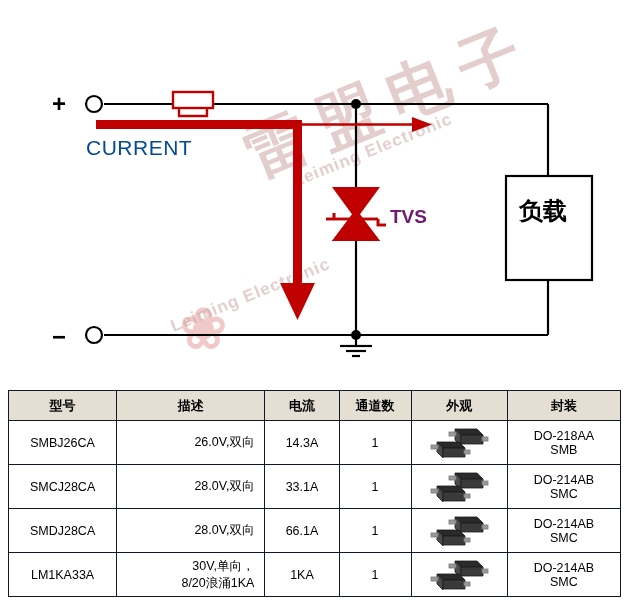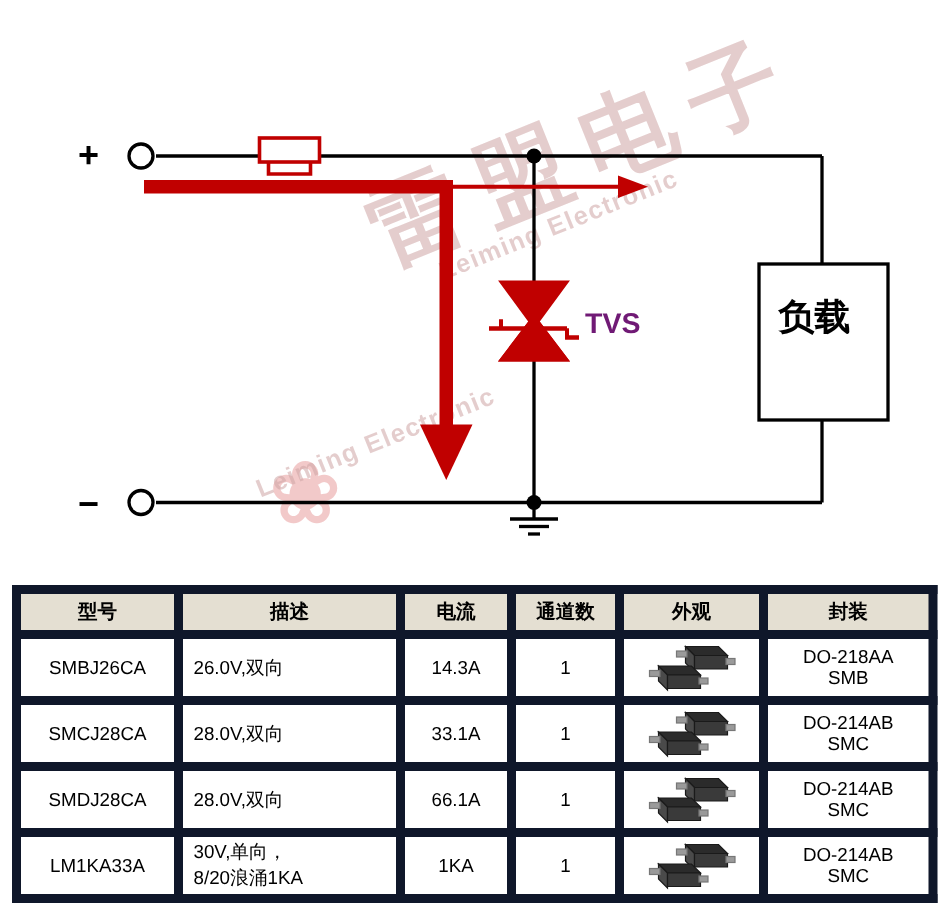--- a/index.html
+++ b/index.html
@@ -133,36 +133,36 @@
     left: 8px;
     top: 390px;
     width: 613px;
   }
   table {
     border-collapse: collapse;
     width: 613px;
     table-layout: fixed;
   }
   th, td {
-    border: 6px solid #0f172a;
+    border: 1px solid #0f172a;
     font-size: 12.5px;
     text-align: center;
     vertical-align: middle;
     padding: 2px 10px;
     height: 44px;
     box-sizing: border-box;
   }
   thead th {
     background: #e4dfd2;
     font-weight: bold;
     font-size: 13px;
     height: 30px;
   }
   td.left {
-    text-align: left;
+    text-align: right;
     padding-left: 7px;
   }
   .col0 { width: 108px; }
   .col1 { width: 148px; }
   .col2 { width: 74px; }
   .col3 { width: 72px; }
   .col4 { width: 96px; }
   .col5 { width: 113px; }
 
   .pkg-art {
@@ -240,20 +240,21 @@
 
         <polygon points="272,205 307,205 289.5,242" stroke="none"></polygon>
 
         <line x1="294" y1="46.5" x2="406" y2="46.5" stroke-width="2.6"></line>
         <polygon points="404,39 424,46.5 404,54" stroke="none"></polygon>
       </g>
     </svg>
 
     <div class="lbl" id="lbl-plus">+</div>
     <div class="lbl" id="lbl-minus">−</div>
+    <div class="lbl" id="lbl-current">CURRENT</div>
     <div class="lbl" id="lbl-tvs">TVS</div>
     <div class="lbl" id="lbl-load">负载</div>
   </div>
 
   <div id="tbl-wrap">
     <table>
       <colgroup>
         <col class="col0">
           <col class="col1">
           <col class="col2">

